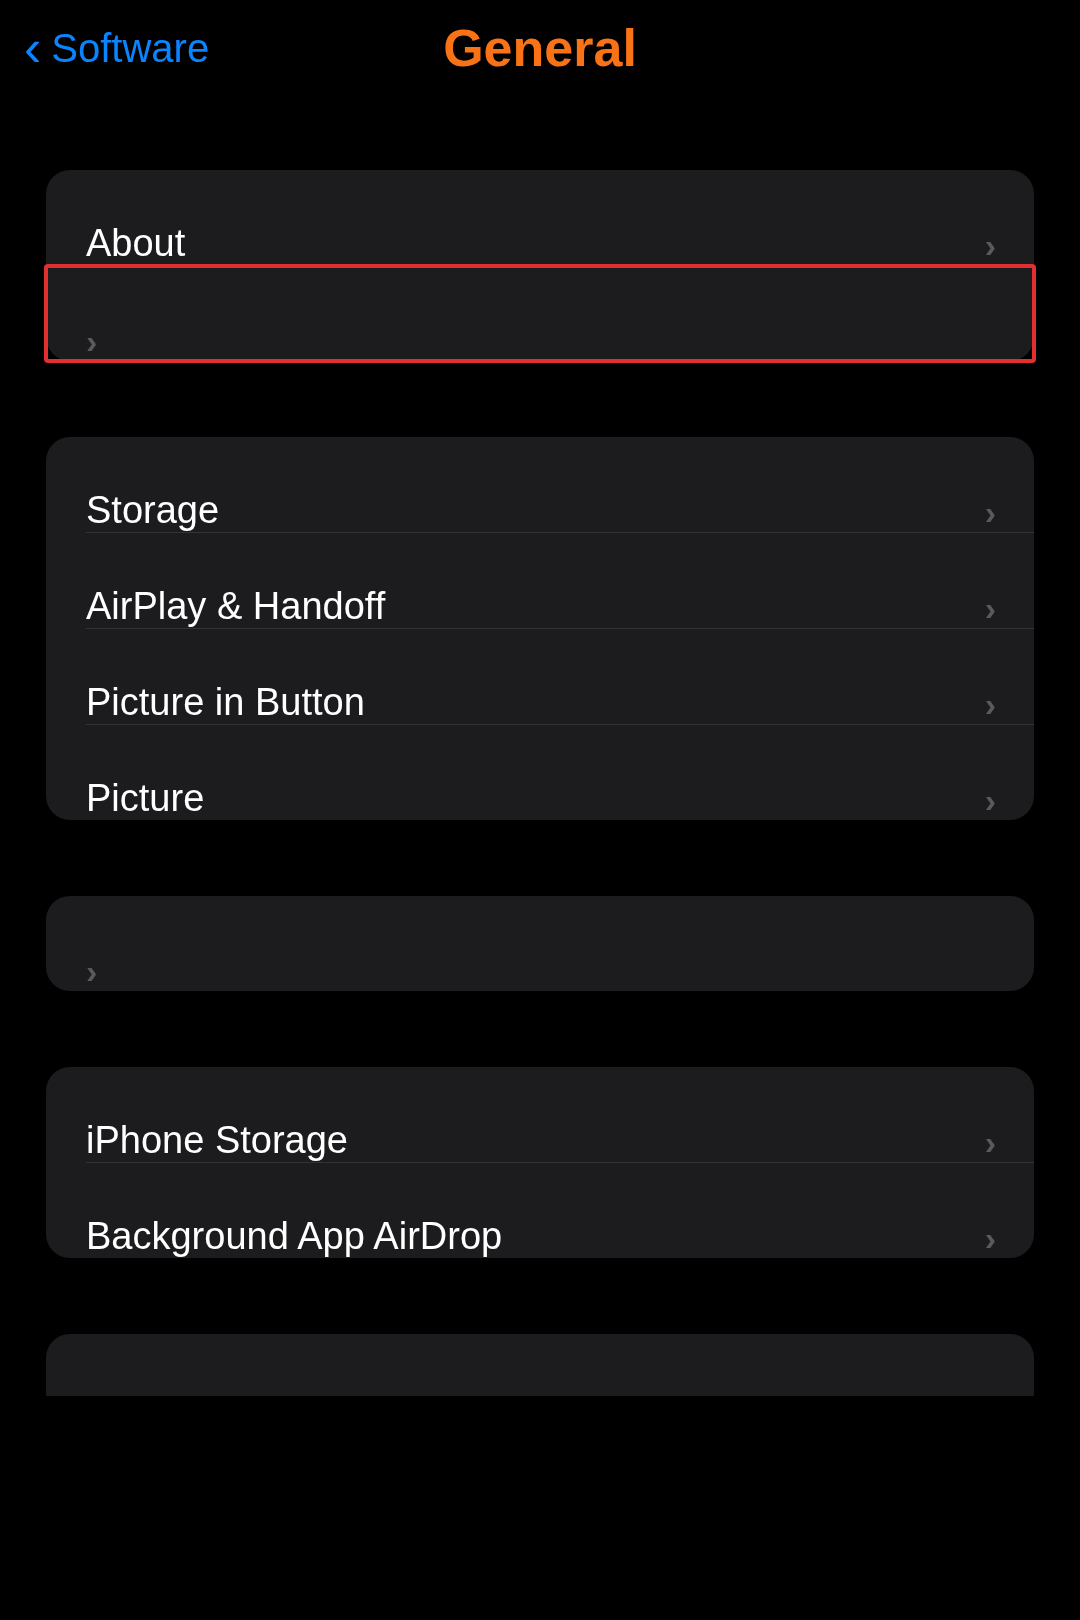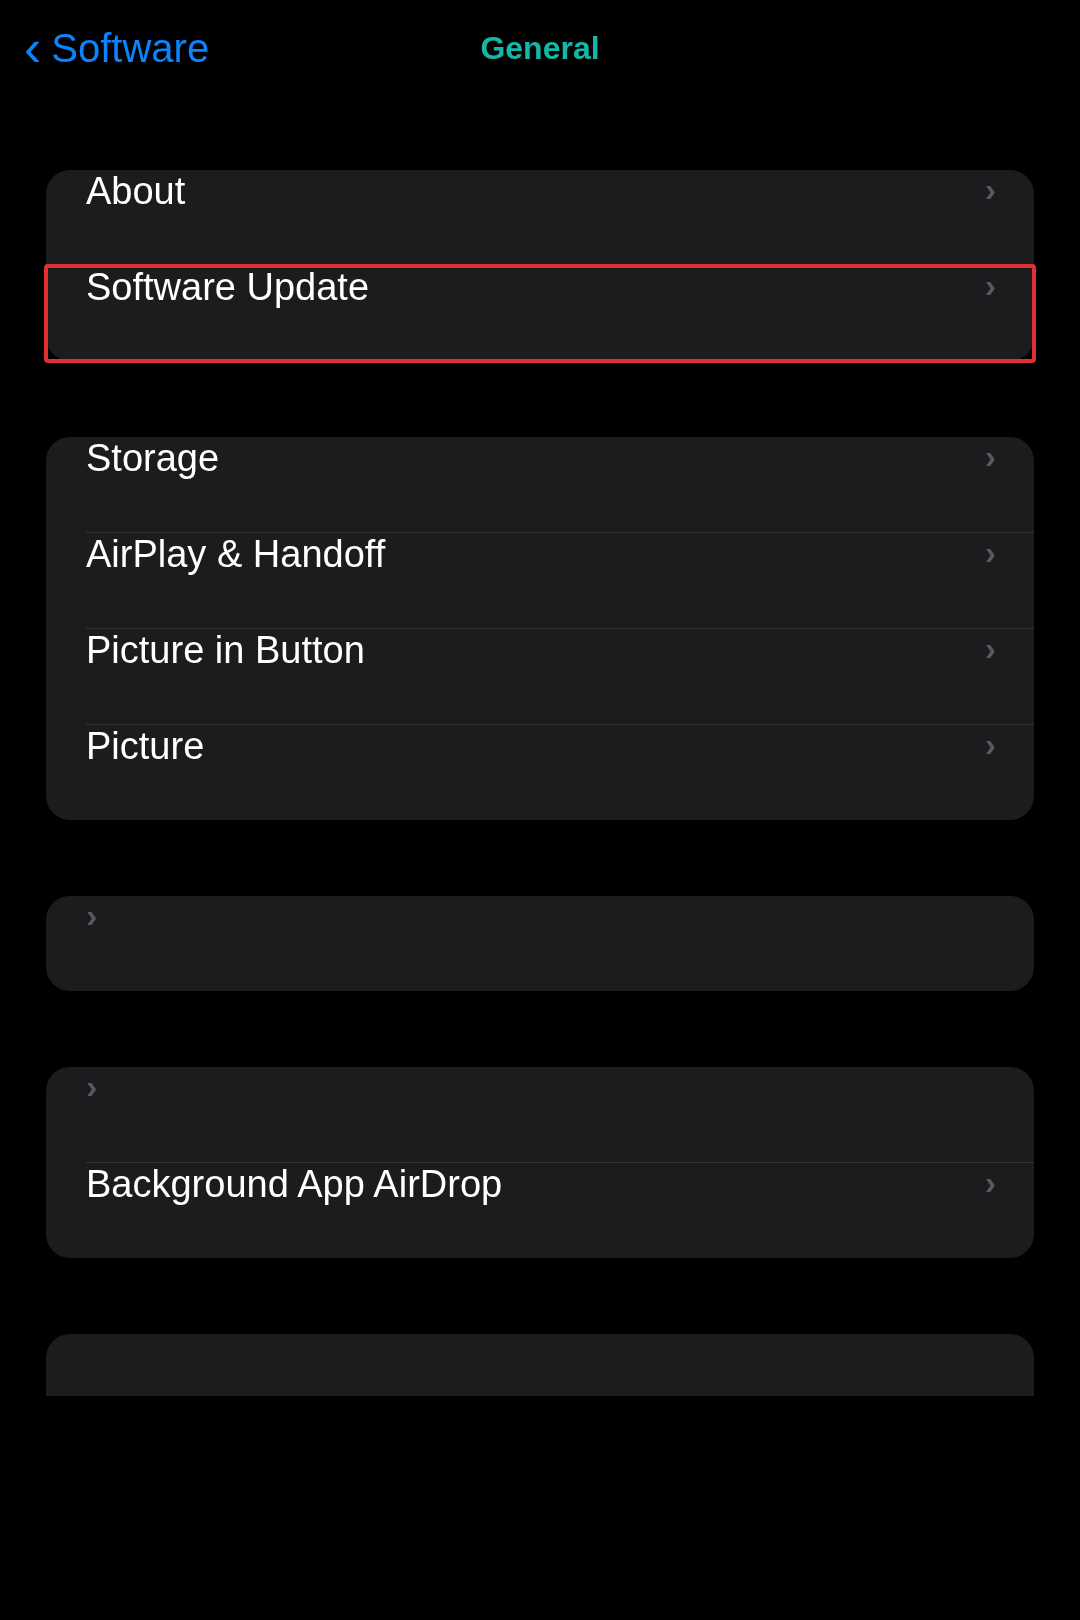--- a/index.html
+++ b/index.html
@@ -36,37 +36,37 @@
       font-size: 52px;
       font-weight: 500;
       margin-right: 10px;
       line-height: 1;
     }
     .nav-title {
       position: absolute;
       left: 0;
       right: 0;
       text-align: center;
-      font-size: 32px;
+      font-size: 52px;
       font-weight: 600;
-      color: #14b8a6;
+      color: #f97316;
       pointer-events: none;
     }
     .content {
       padding: 74px 46px 0 46px;
     }
     .group {
       background: #1c1c1e;
       border-radius: 24px;
       margin-bottom: 76px;
       overflow: visible;
     }
     .list-item {
       display: flex;
-      align-items: flex-start;
+      align-items: flex-end;
       justify-content: space-between;
       padding: 0 38px 0 40px;
       height: 95px;
       cursor: pointer;
       position: relative;
     }
     .list-item-label {
       color: #ffffff;
       font-size: 38px;
       font-weight: 400;
@@ -105,21 +105,20 @@
 
 <div class="content">
 
   <div class="group">
     <div class="list-item">
       <span class="list-item-label">About</span>
       <span class="chevron-right">›</span>
     </div>
     <div class="divider"></div>
     <div class="list-item highlighted">
-      <span class="list-item-label">Software Update</span>
       <span class="chevron-right">›</span>
     </div>
   </div>
 
   <div class="group">
     <div class="list-item">
       <span class="list-item-label">Storage</span>
       <span class="chevron-right">›</span>
     </div>
     <div class="divider"></div>
@@ -140,20 +139,21 @@
   </div>
 
   <div class="group">
     <div class="list-item">
       <span class="chevron-right">›</span>
     </div>
   </div>
 
   <div class="group">
     <div class="list-item">
+      <span class="list-item-label">iPhone Storage</span>
       <span class="chevron-right">›</span>
     </div>
     <div class="divider"></div>
     <div class="list-item">
       <span class="list-item-label">Background App AirDrop</span>
       <span class="chevron-right">›</span>
     </div>
   </div>
 
   <div class="group-partial"></div>

